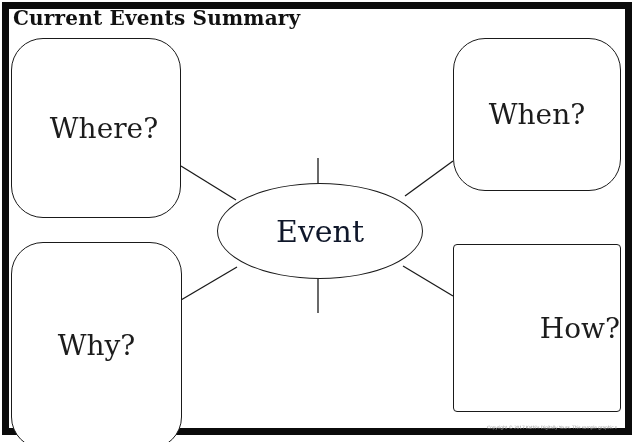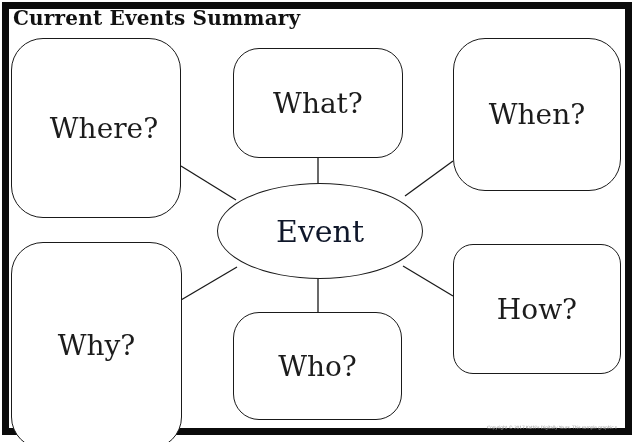--- a/index.html
+++ b/index.html
@@ -53,21 +53,21 @@
     align-items: center;
     justify-content: center;
     font-size: 28px;
     color: #1c1c1c;
   }
   .node-where { left: 11px;  top: 38px;  width: 170px; height: 180px; border-radius: 32px; padding-left: 16px; }
   .node-what  { left: 233px; top: 48px;  width: 170px; height: 110px; border-radius: 26px; }
   .node-when  { left: 453px; top: 38px;  width: 168px; height: 153px; border-radius: 32px; }
   .node-why   { left: 11px;  top: 242px; width: 171px; height: 207px; border-radius: 32px; }
   .node-who   { left: 233px; top: 312px; width: 169px; height: 108px; border-radius: 26px; }
-  .node-how   { left: 453px; top: 244px; width: 168px; height: 130px; border-radius: 20px; }
+  .node-how   { left: 453px; top: 244px; width: 168px; height: 168px; border-radius: 4px; justify-content: flex-end; }
   .center-ellipse {
     position: absolute;
     left: 217px;
     top: 183px;
     width: 206px;
     height: 96px;
     box-sizing: border-box;
     border: 1.6px solid #1a1a1a;
     border-radius: 50%;
     background: #ffffff;
@@ -105,31 +105,25 @@
     <line x1="318" y1="279" x2="318" y2="313" stroke="#1a1a1a" stroke-width="1.3"></line>
     <line x1="181" y1="166" x2="236" y2="200" stroke="#1a1a1a" stroke-width="1.3"></line>
     <line x1="453" y1="161" x2="405" y2="196" stroke="#1a1a1a" stroke-width="1.3"></line>
     <line x1="181" y1="300" x2="237" y2="267" stroke="#1a1a1a" stroke-width="1.3"></line>
     <line x1="453" y1="296" x2="403" y2="266" stroke="#1a1a1a" stroke-width="1.3"></line>
   </svg>
 
   <div class="node-box node-where">
     <span>Where?</span>
   </div>
-  <div class="node-box node-what">
-    <span>What?</span>
-  </div>
   <div class="node-box node-when">
     <span>When?</span>
   </div>
   <div class="node-box node-why">
     <span>Why?</span>
-  </div>
-  <div class="node-box node-who">
-    <span>Who?</span>
   </div>
   <div class="node-box node-how">
     <span>How?</span>
   </div>
 
   <div class="center-ellipse">
     <span>Event</span>
   </div>
 
   <div class="copyright">Copyright © 2017 Kathi's Digitally Yours. This sample graphic may not be used or resold which is illegal to copy.</div>

